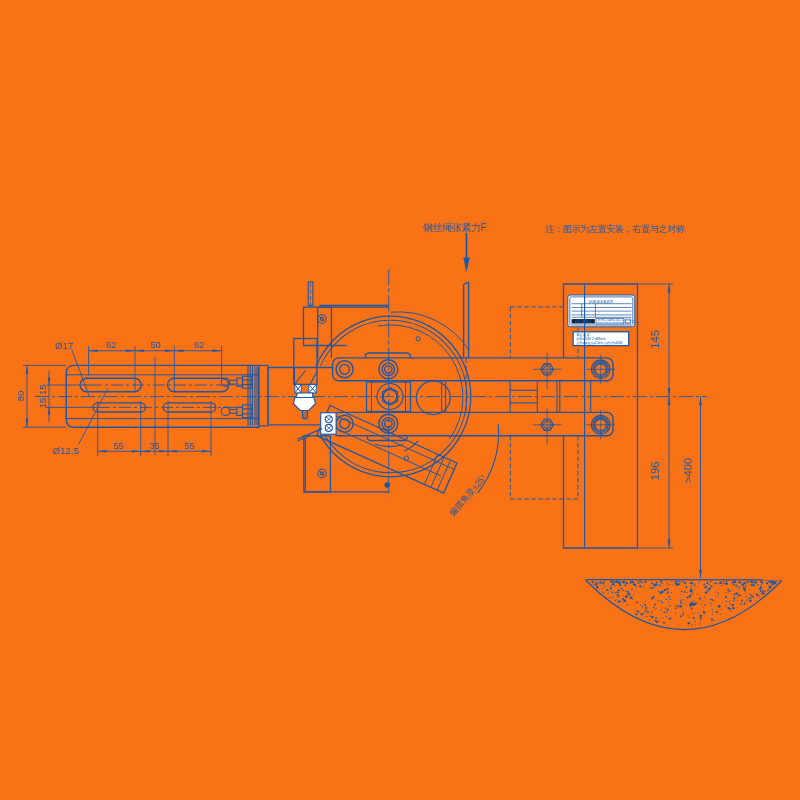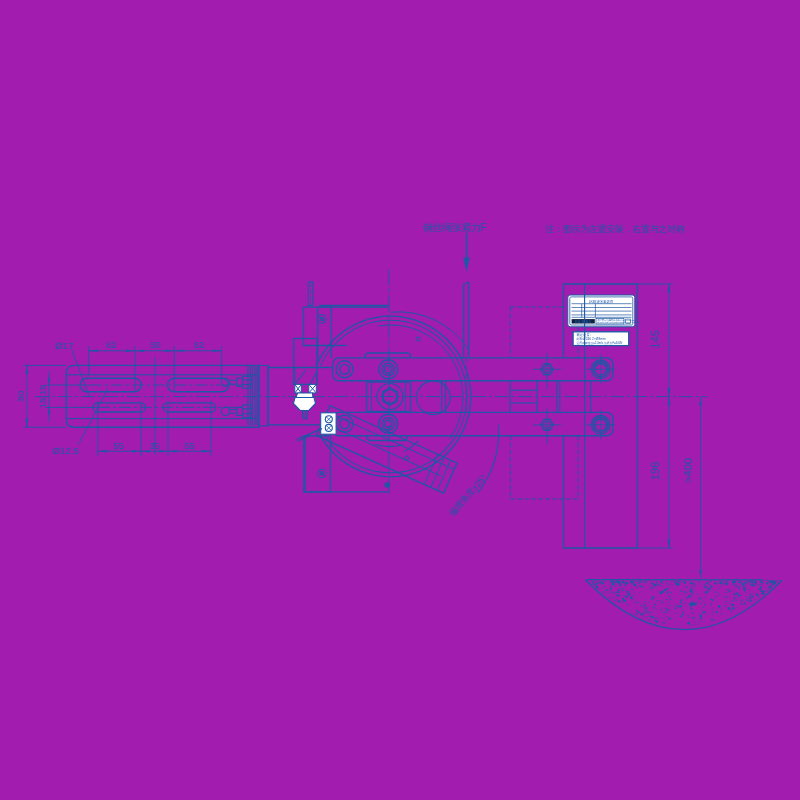--- a/index.html
+++ b/index.html
@@ -1,16 +1,16 @@
 <!DOCTYPE html>
 <html><head>
 <meta charset="utf-8">
 <style>
 html,body{margin:0;padding:0;background:#ffffff;}
-#page{position:relative;width:800px;height:800px;background:#a21caf;font-family:"Liberation Sans", sans-serif;text-align:right;}
+#page{position:relative;width:800px;height:800px;background:#f97316;font-family:"Liberation Sans", sans-serif;text-align:right;}
 svg{position:absolute;left:0;top:0;}
 text{fill:#1d57a5;}
 </style>
 </head>
 <body>
 <div id="page">
 <svg width="800" height="800" viewBox="0 0 800 800">
 <g stroke="#1d57a5" fill="none" stroke-width="1.3">
 <defs>
 <clipPath id="rimclip" clip-rule="evenodd">

